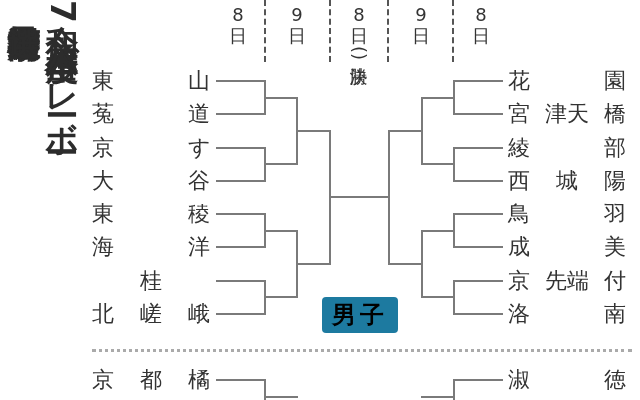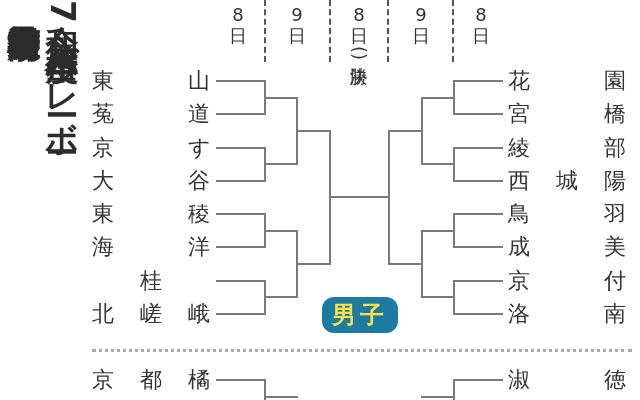--- a/index.html
+++ b/index.html
@@ -37,22 +37,22 @@
       width: 118px;
     }
     .team span { display: inline-block; width: 22px; text-align: center; }
     .team.left { left: 92px; }
     .team.right { left: 508px; width: 118px; }
     .line { position: absolute; background: #7a7a7a; }
     .h { height: 2px; }
     .v { width: 2px; }
     .badge {
       position: absolute; left: 322px; top: 297px; width: 76px; height: 36px;
-      background: #1d7aa0; border-radius: 12px;
-      color: #fde047; font-weight: bold; font-size: 24px; line-height: 36px;
+      background: #1d7aa0; border-radius: 4px;
+      color: #000000; font-weight: bold; font-size: 24px; line-height: 36px;
       text-align: center; letter-spacing: 4px;
     }
     .sep {
       position: absolute; left: 92px; top: 349px; width: 540px; height: 0;
       border-top: 3px dotted #aaa;
     }
   </style>
 </head>
 <body>
 
@@ -126,20 +126,21 @@
     <span>峨</span>
   </div>
 
 <div class="team right" style="top:66px;">
     <span>花</span>
     <span></span>
     <span>園</span>
   </div>
 <div class="team right" style="top:99px;">
     <span>宮</span>
+    <span style="width:52px">津天</span>
     <span>橋</span>
   </div>
 <div class="team right" style="top:133px;">
     <span>綾</span>
     <span></span>
     <span>部</span>
   </div>
 <div class="team right" style="top:166px;">
     <span>西</span>
     <span>城</span>
@@ -150,20 +151,21 @@
     <span></span>
     <span>羽</span>
   </div>
 <div class="team right" style="top:232px;">
     <span>成</span>
     <span></span>
     <span>美</span>
   </div>
 <div class="team right" style="top:266px;">
     <span>京</span>
+    <span style="width:52px">先端</span>
     <span>付</span>
   </div>
 <div class="team right" style="top:299px;">
     <span>洛</span>
     <span></span>
     <span>南</span>
   </div>
 
 <div class="line h" style="left:216px; top:80px; width:50px;"></div>
 <div class="line h" style="left:216px; top:113px; width:50px;"></div>

